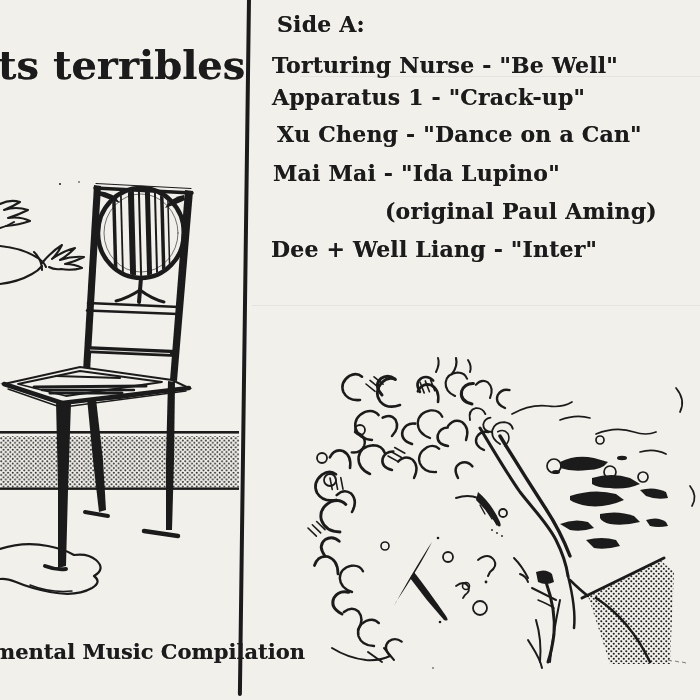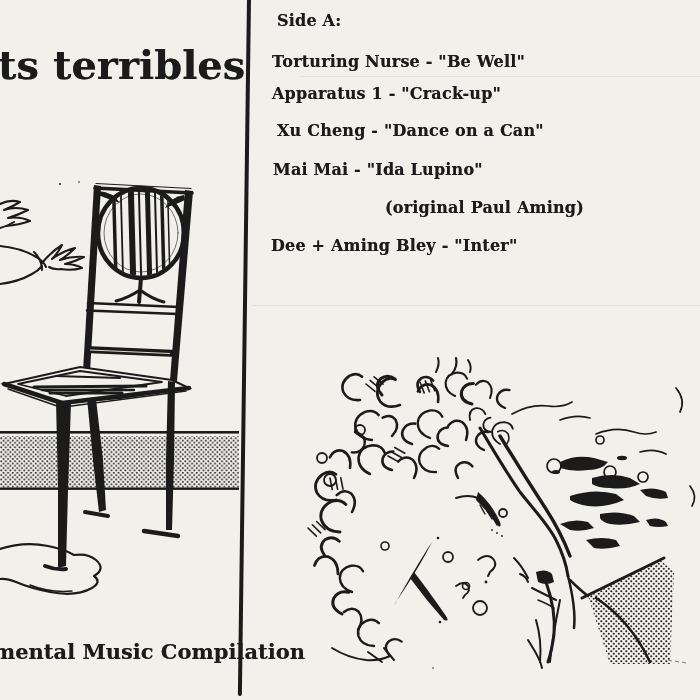--- a/index.html
+++ b/index.html
@@ -23,21 +23,21 @@
     position:absolute;left:-7px;top:639px;
     font-size:21px;font-weight:bold;white-space:nowrap;
     text-shadow:0 0 .4px rgba(20,20,20,.6);
   }
   .divider{
     position:absolute;left:247px;top:-2px;width:4px;height:698px;
     background:var(--ink);transform:rotate(0.75deg);transform-origin:top left;
     border-radius:2px;
   }
   .track-line{
-    position:absolute;font-size:16px;font-weight:bold;line-height:1.2;
+    position:absolute;font-size:22px;font-weight:bold;line-height:1.2;
     white-space:nowrap;letter-spacing:.2px;
     text-shadow:0 0 .4px rgba(20,20,20,.6);
   }
   #side-label{left:277px;top:11px;}
   #tl-0{left:272px;top:52px;}
   #tl-1{left:272px;top:84px;}
   #tl-2{left:277px;top:121px;}
   #tl-3{left:273px;top:160px;}
   #tl-4{left:385px;top:198px;}
   #tl-5{left:271px;top:236px;}
@@ -141,21 +141,21 @@
 
   <div class="divider"></div>
 
   <section>
     <div class="track-line" id="side-label">Side A:</div>
     <div class="track-line" id="tl-0">Torturing Nurse - "Be Well"</div>
     <div class="track-line" id="tl-1">Apparatus 1 - "Crack-up"</div>
     <div class="track-line" id="tl-2">Xu Cheng - "Dance on a Can"</div>
     <div class="track-line" id="tl-3">Mai Mai - "Ida Lupino"</div>
     <div class="track-line" id="tl-4">(original Paul Aming)</div>
-    <div class="track-line" id="tl-5">Dee + Aming Bley - "Inter"</div>
+    <div class="track-line" id="tl-5">Dee + Well Liang - "Inter"</div>
 
     <div class="scan-line" style="left:252px;top:305px;width:448px"></div>
     <div class="scan-line" style="left:300px;top:76px;width:400px"></div>
 
     <svg style="left:252px;top:330px" width="448" height="345" viewBox="252 330 448 345">
       <defs>
         <pattern id="htB" width="5" height="5" patternUnits="userSpaceOnUse">
           <circle cx="1.3" cy="1.3" r="1.05" fill="#222"></circle>
           <circle cx="3.8" cy="3.8" r="1.05" fill="#222"></circle>
         </pattern>

